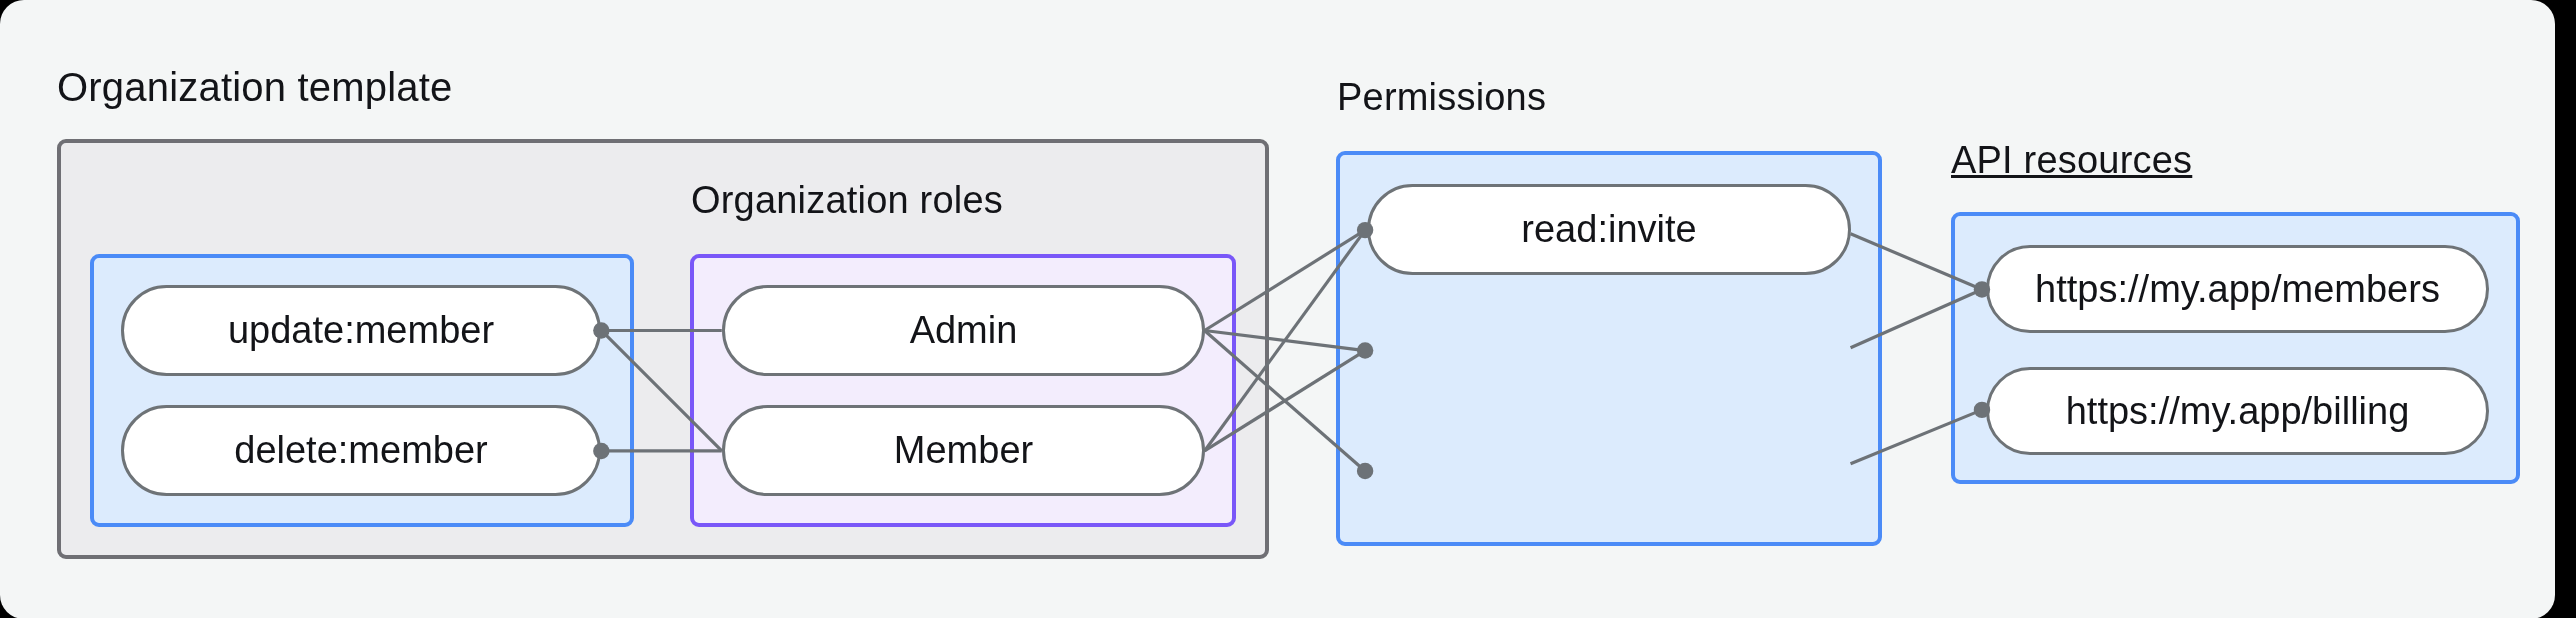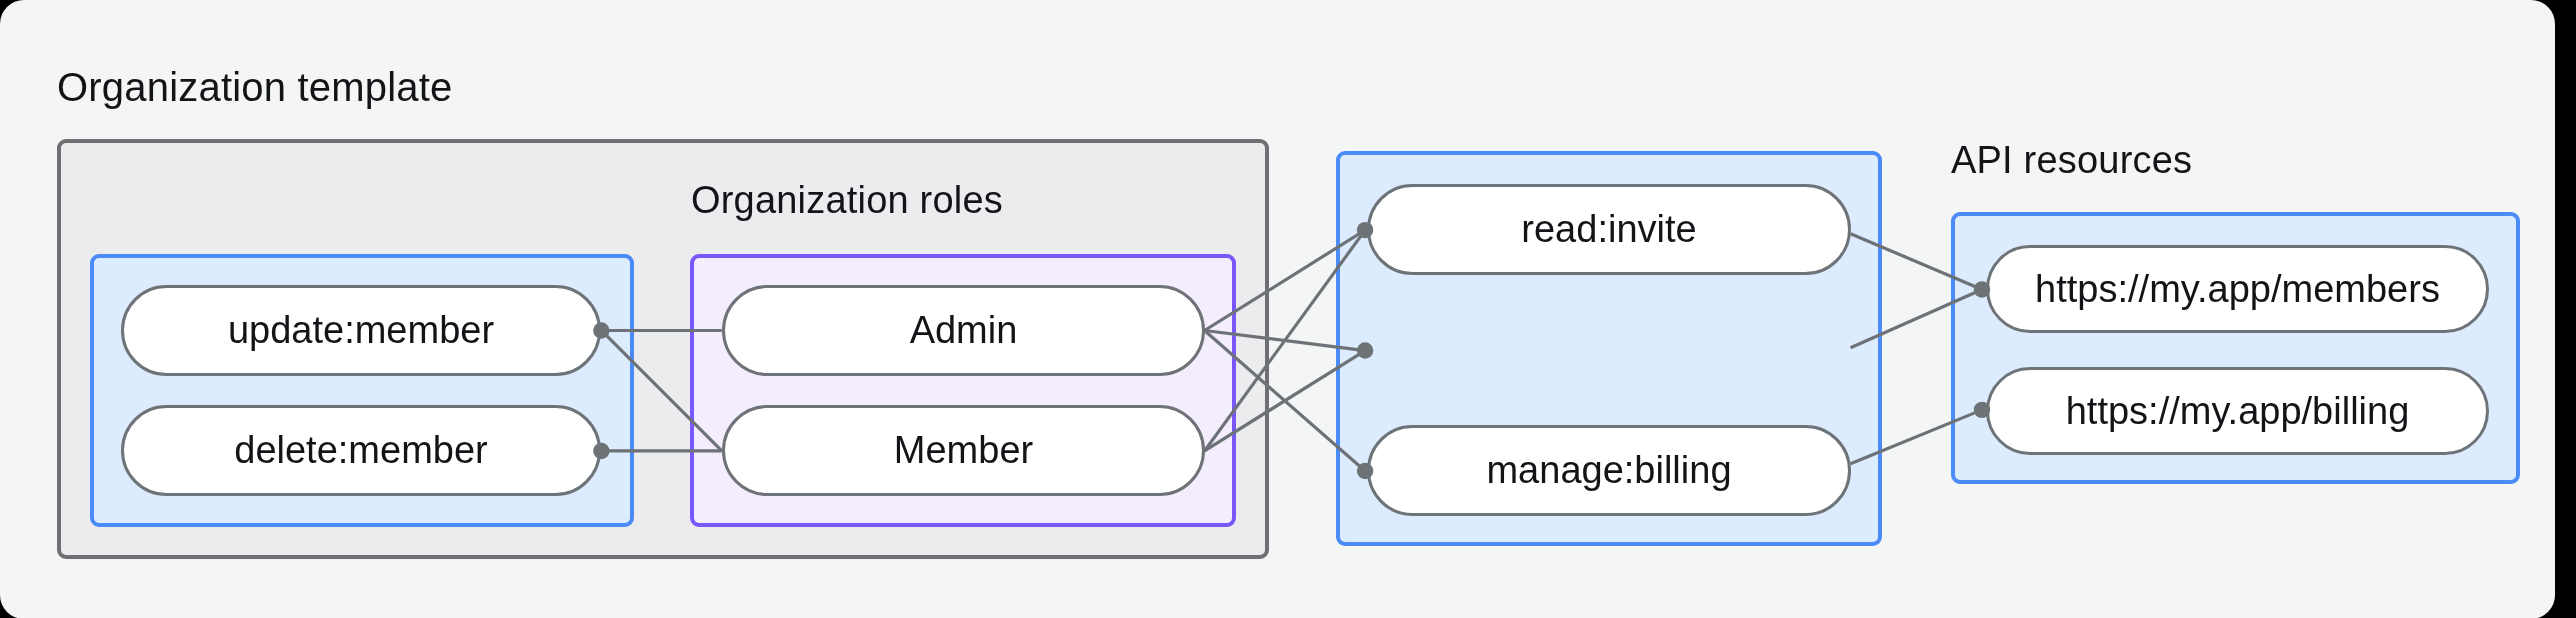--- a/index.html
+++ b/index.html
@@ -68,25 +68,25 @@
 
   <div class="group-box box-blue" style="left:90px;top:254px;width:544px;height:273px;"></div>
   <div class="pill" style="left:121px;top:285px;width:480px;height:91px;">update:member</div>
   <div class="pill" style="left:121px;top:405px;width:480px;height:91px;">delete:member</div>
 
   <div class="section-label" style="left:691px;top:181px;">Organization roles</div>
   <div class="group-box box-purple" style="left:690px;top:254px;width:546px;height:273px;"></div>
   <div class="pill" style="left:722px;top:285px;width:483px;height:91px;">Admin</div>
   <div class="pill" style="left:722px;top:405px;width:483px;height:91px;">Member</div>
 
+  <div class="section-label" style="left:1337px;top:78px;">Permissions</div>
   <div class="group-box box-blue" style="left:1336px;top:151px;width:546px;height:395px;"></div>
   <div class="pill" style="left:1367px;top:184px;width:484px;height:91px;">read:invite</div>
-  <div class="pill" style="left:1367px;top:425px;width:484px;height:91px;">manage:billing</div>
 
-  <div class="section-label" style="left:1951px;top:141px;">API resources</div>
+  <div class="section-label" style="left:1951px;top:141px;text-decoration:underline;">API resources</div>
   <div class="group-box box-blue" style="left:1951px;top:212px;width:569px;height:272px;"></div>
   <div class="pill" style="left:1986px;top:245px;width:503px;height:88px;">https://my.app/members</div>
   <div class="pill" style="left:1986px;top:367px;width:503px;height:88px;">https://my.app/billing</div>
 
   <svg class="connections" viewBox="0 0 2823 678">
       <line x1="659" y1="362" x2="791" y2="362" stroke="#6d7277" stroke-width="3.5"></line>
       <line x1="659" y1="362" x2="791" y2="494" stroke="#6d7277" stroke-width="3.5"></line>
       <line x1="659" y1="494" x2="791" y2="494" stroke="#6d7277" stroke-width="3.5"></line>
       <line x1="1320" y1="362" x2="1496" y2="252" stroke="#6d7277" stroke-width="3.5"></line>
       <line x1="1320" y1="362" x2="1496" y2="384" stroke="#6d7277" stroke-width="3.5"></line>

